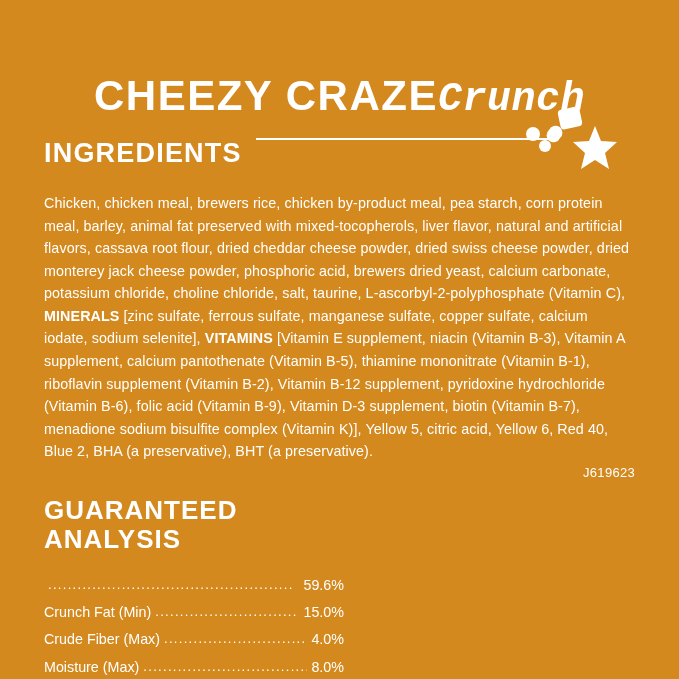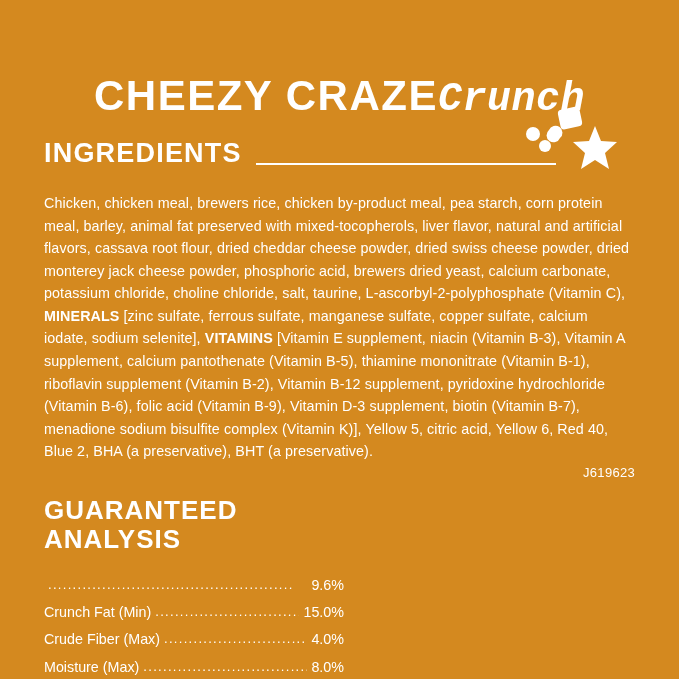--- a/index.html
+++ b/index.html
@@ -62,21 +62,21 @@
     right: 44px;
     top: 104px;
     width: 120px;
     height: 70px;
     pointer-events: none;
   }
 
   
   .sec-title-row {
     display: flex;
-    align-items: flex-end;
+    align-items: flex-start;
     gap: 14px;
     margin-top: 18px;
   }
   .sec-title {
     font-size: 27px;
     font-weight: bold;
     letter-spacing: 1.2px;
     white-space: nowrap;
   }
   .rule {
@@ -192,21 +192,21 @@
   <div class="code">J619623</div>
 
   <div class="lower">
 
     <div class="col-left">
       <div class="block-title">GUARANTEED ANALYSIS</div>
       <div class="ga-list">
 
         <div class="ga-row">
           <span class="ga-dots">..................................................</span>
-          <span class="ga-value">9.6%</span>
+          <span class="ga-value">59.6%</span>
         </div>
 
         <div class="ga-row">
           <span class="ga-label">Crunch Fat (Min)</span>
           <span class="ga-dots">..................................................</span>
           <span class="ga-value">15.0%</span>
         </div>
 
         <div class="ga-row">
           <span class="ga-label">Crude Fiber (Max)</span>

